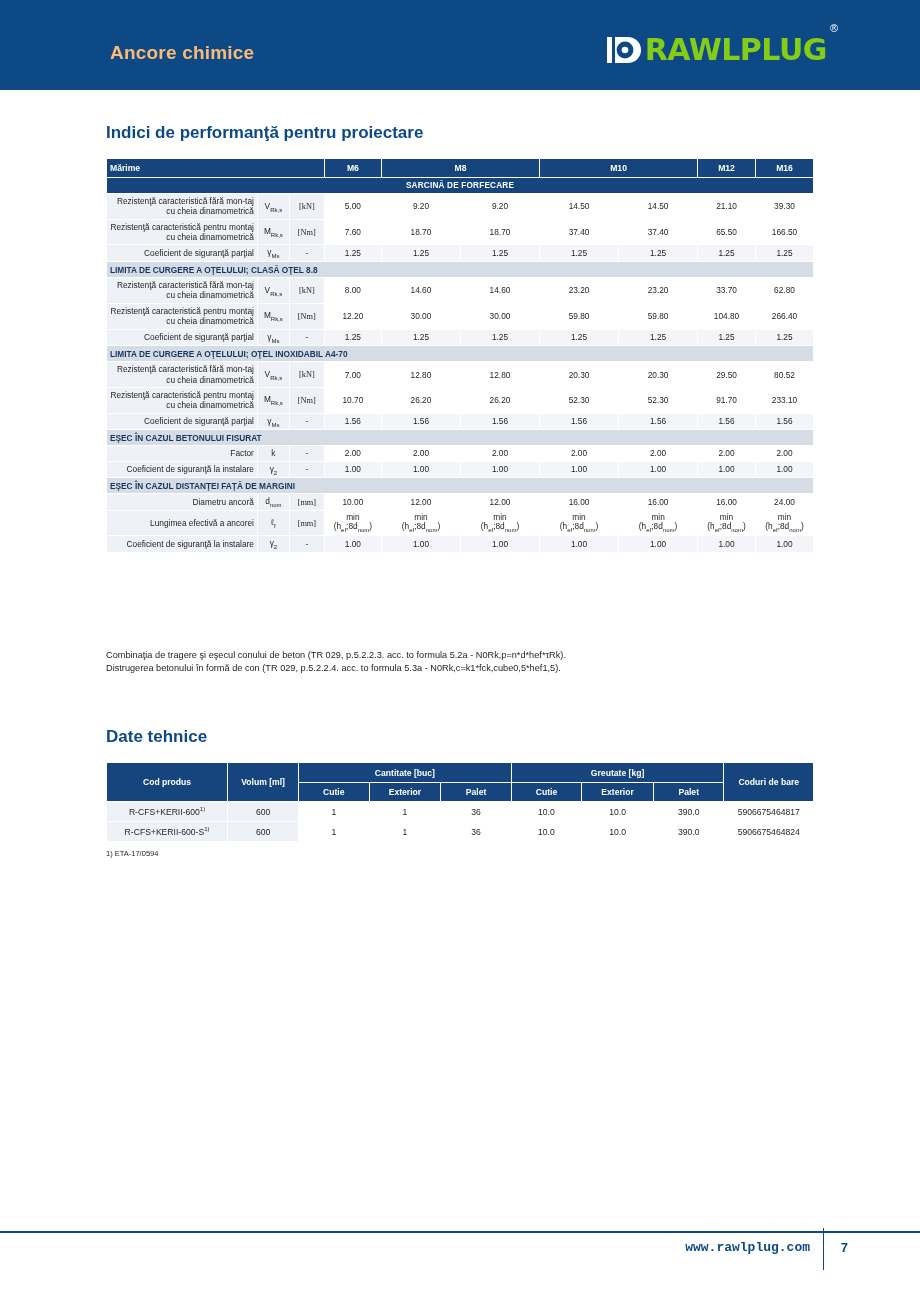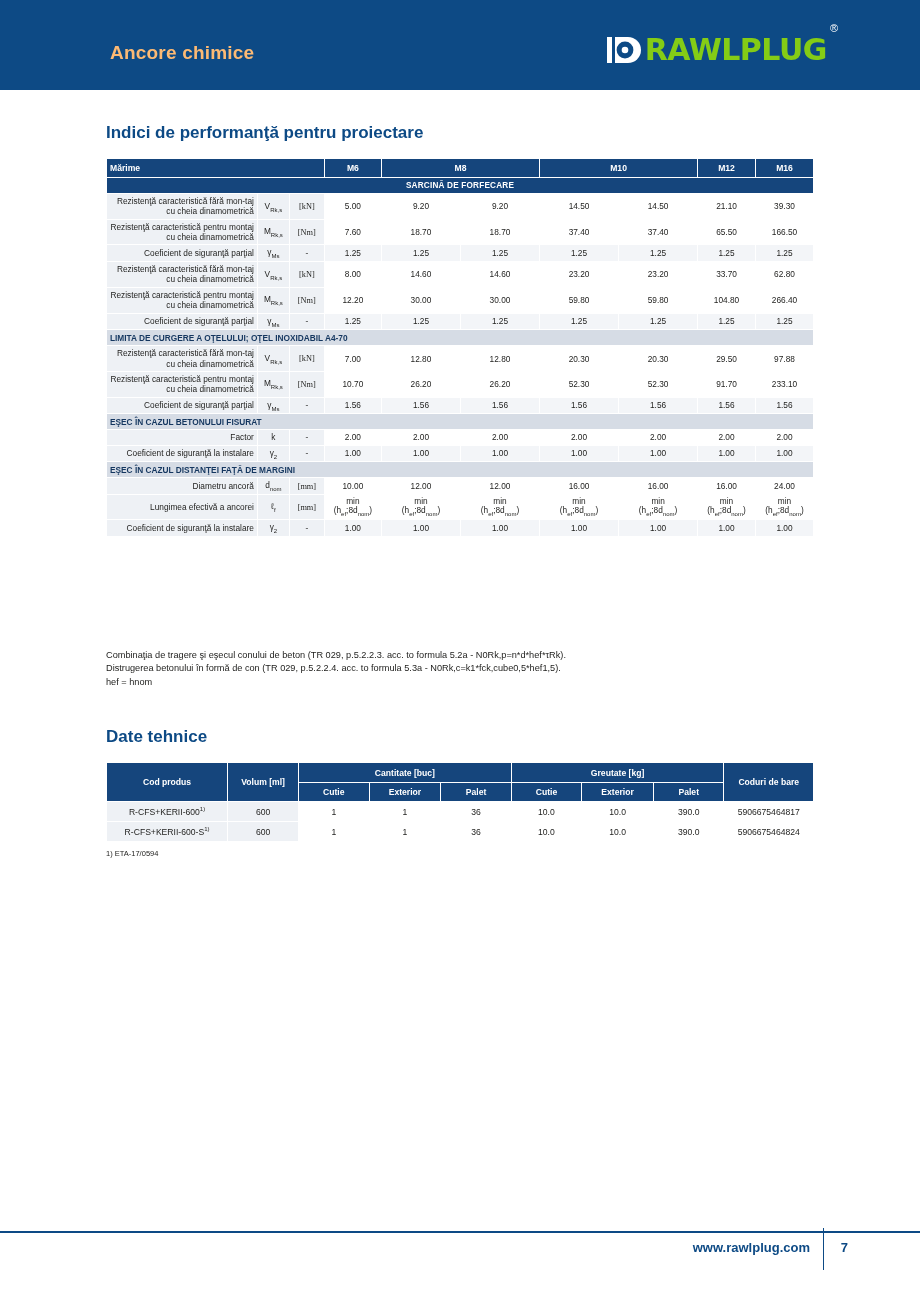--- a/index.html
+++ b/index.html
@@ -113,21 +113,21 @@
   #tech-table td.d { background:#eef1f5; height:20px; }
   #tech-table td.dw { background:#ffffff; height:20px; }
   .foot-note {
     position:absolute; left:106px; top:849px; font-size:7.5px; color:#1d1d1b;
   }
 
   
   .footer-rule { position:absolute; left:0; top:1231px; width:920px; height:2px; background:#0d4a85; }
   .footer-url {
     position:absolute; right:110px; top:1240px;
-    font-size:13px; font-weight:bold; color:#0d4a85;
+    font-size:13px; font-weight:bold; color:#0d4a85;font-family:Liberation Mono, monospace;
   }
   .footer-sep {
     position:absolute; right:96px; top:1228px; width:1px; height:42px; background:#0d4a85;
   }
   .footer-page {
     position:absolute; right:72px; top:1240px;
     font-size:13px; font-weight:bold; color:#0d4a85;
   }
   .minw { line-height:1.1; }
 </style>
@@ -210,20 +210,23 @@
     <td class="unit">-</td>
     <td class="val sh">1.25</td>
     <td class="val sh">1.25</td>
     <td class="val sh">1.25</td>
     <td class="val sh">1.25</td>
     <td class="val sh">1.25</td>
     <td class="val sh">1.25</td>
     <td class="val sh">1.25</td>
   </tr>
 
+  <tr class="sub">
+    <td colspan="10">LIMITA DE CURGERE A OŢELULUI; CLASĂ OŢEL 8.8</td>
+  </tr>
   <tr>
     <td class="rowlabel">Rezistenţă caracteristică fără mon-taj cu cheia dinamometrică</td>
     <td class="sym">V<sub>Rk,s</sub></td>
     <td class="unit">[kN]</td>
     <td class="val">8.00</td>
     <td class="val">14.60</td>
     <td class="val">14.60</td>
     <td class="val">23.20</td>
     <td class="val">23.20</td>
     <td class="val">33.70</td>
@@ -260,21 +263,21 @@
   <tr>
     <td class="rowlabel">Rezistenţă caracteristică fără mon-taj cu cheia dinamometrică</td>
     <td class="sym">V<sub>Rk,s</sub></td>
     <td class="unit">[kN]</td>
     <td class="val">7.00</td>
     <td class="val">12.80</td>
     <td class="val">12.80</td>
     <td class="val">20.30</td>
     <td class="val">20.30</td>
     <td class="val">29.50</td>
-    <td class="val">97.88</td>
+    <td class="val">80.52</td>
   </tr>
   <tr>
     <td class="rowlabel ind">Rezistenţă caracteristică pentru montaj cu cheia dinamometrică</td>
     <td class="sym">M<sub>Rk,s</sub></td>
     <td class="unit">[Nm]</td>
     <td class="val">10.70</td>
     <td class="val">26.20</td>
     <td class="val">26.20</td>
     <td class="val">52.30</td>
     <td class="val">52.30</td>
@@ -360,21 +363,20 @@
     <td class="val sh">1.00</td>
     <td class="val sh">1.00</td>
     <td class="val sh">1.00</td>
   </tr>
 </tbody>
   </table>
 
 <div class="notes">
   <div>Combinaţia de tragere şi eşecul conului de beton (TR 029, p.5.2.2.3. acc. to formula 5.2a - N0Rk,p=n*d*hef*τRk).</div>
   <div>Distrugerea betonului în formă de con (TR 029, p.5.2.2.4. acc. to formula  5.3a - N0Rk,c=k1*fck,cube0,5*hef1,5).</div>
-  <div>hef = hnom</div>
 </div>
 
 <div class="section-title" id="tech-title">Date tehnice</div>
 
 <table class="tbl" id="tech-table">
   <colgroup>
     <col style="width:130px">
       <col style="width:76px">
     <col style="width:76px">
       <col style="width:76px">

